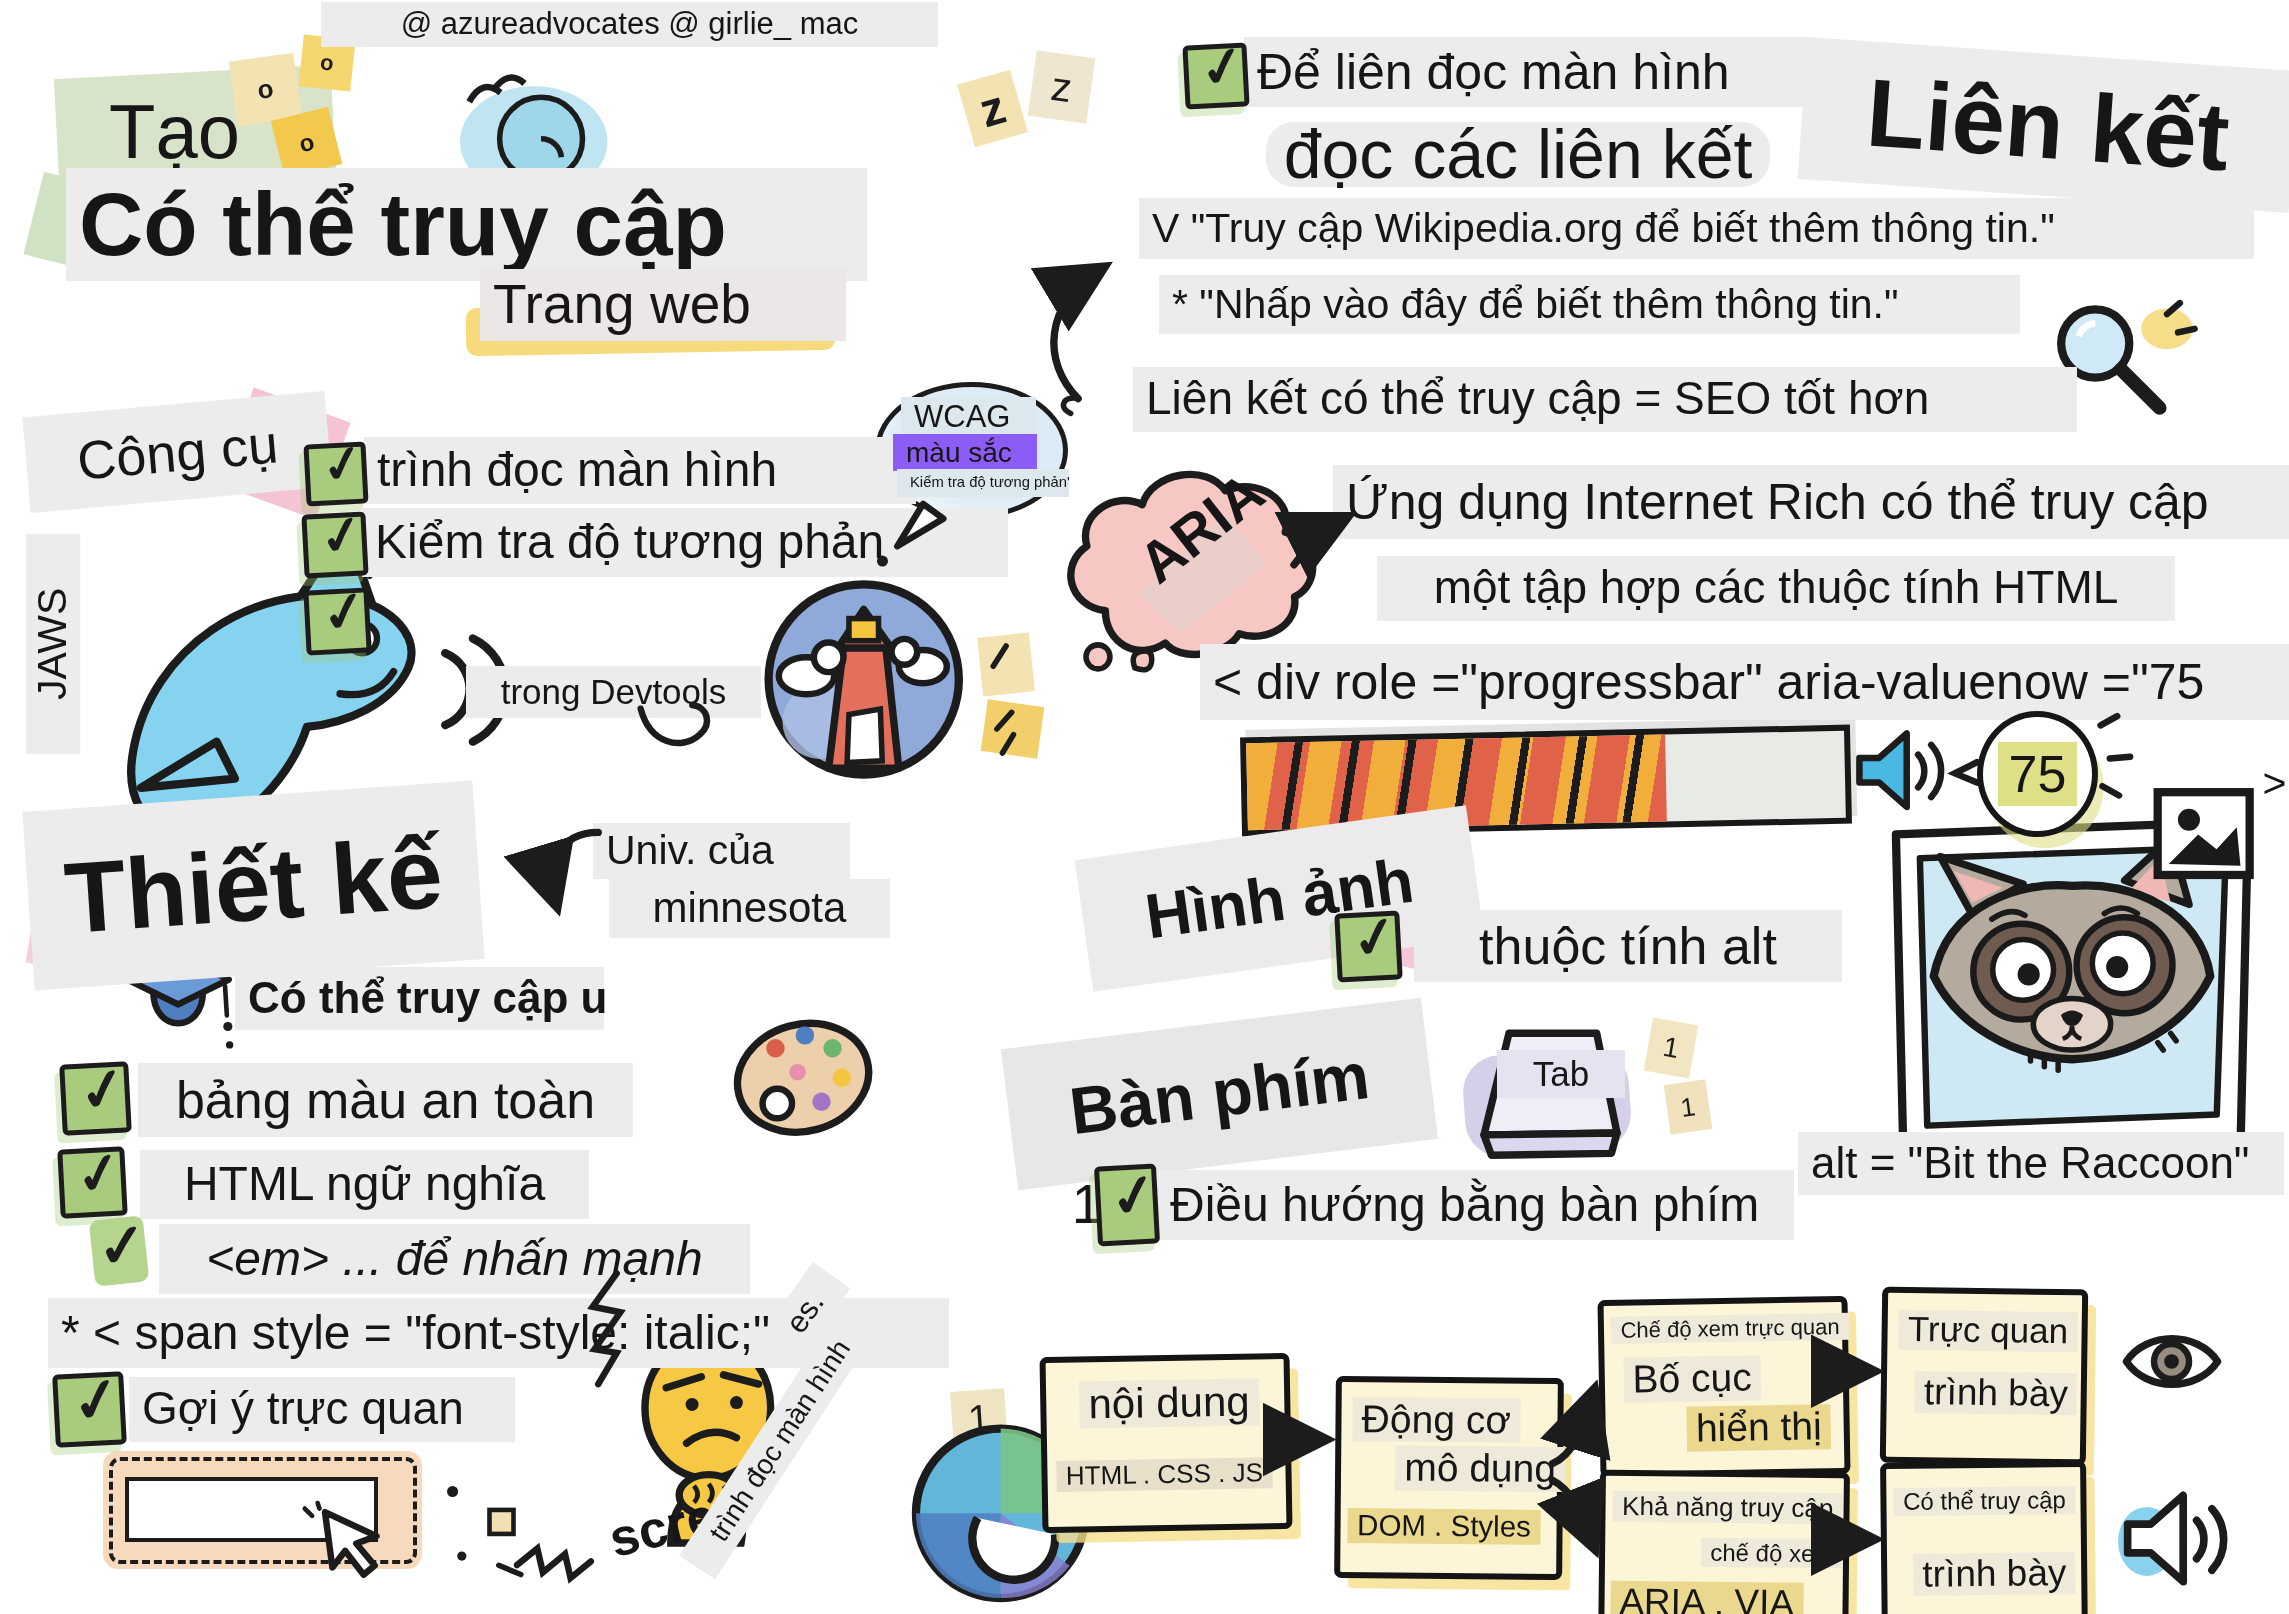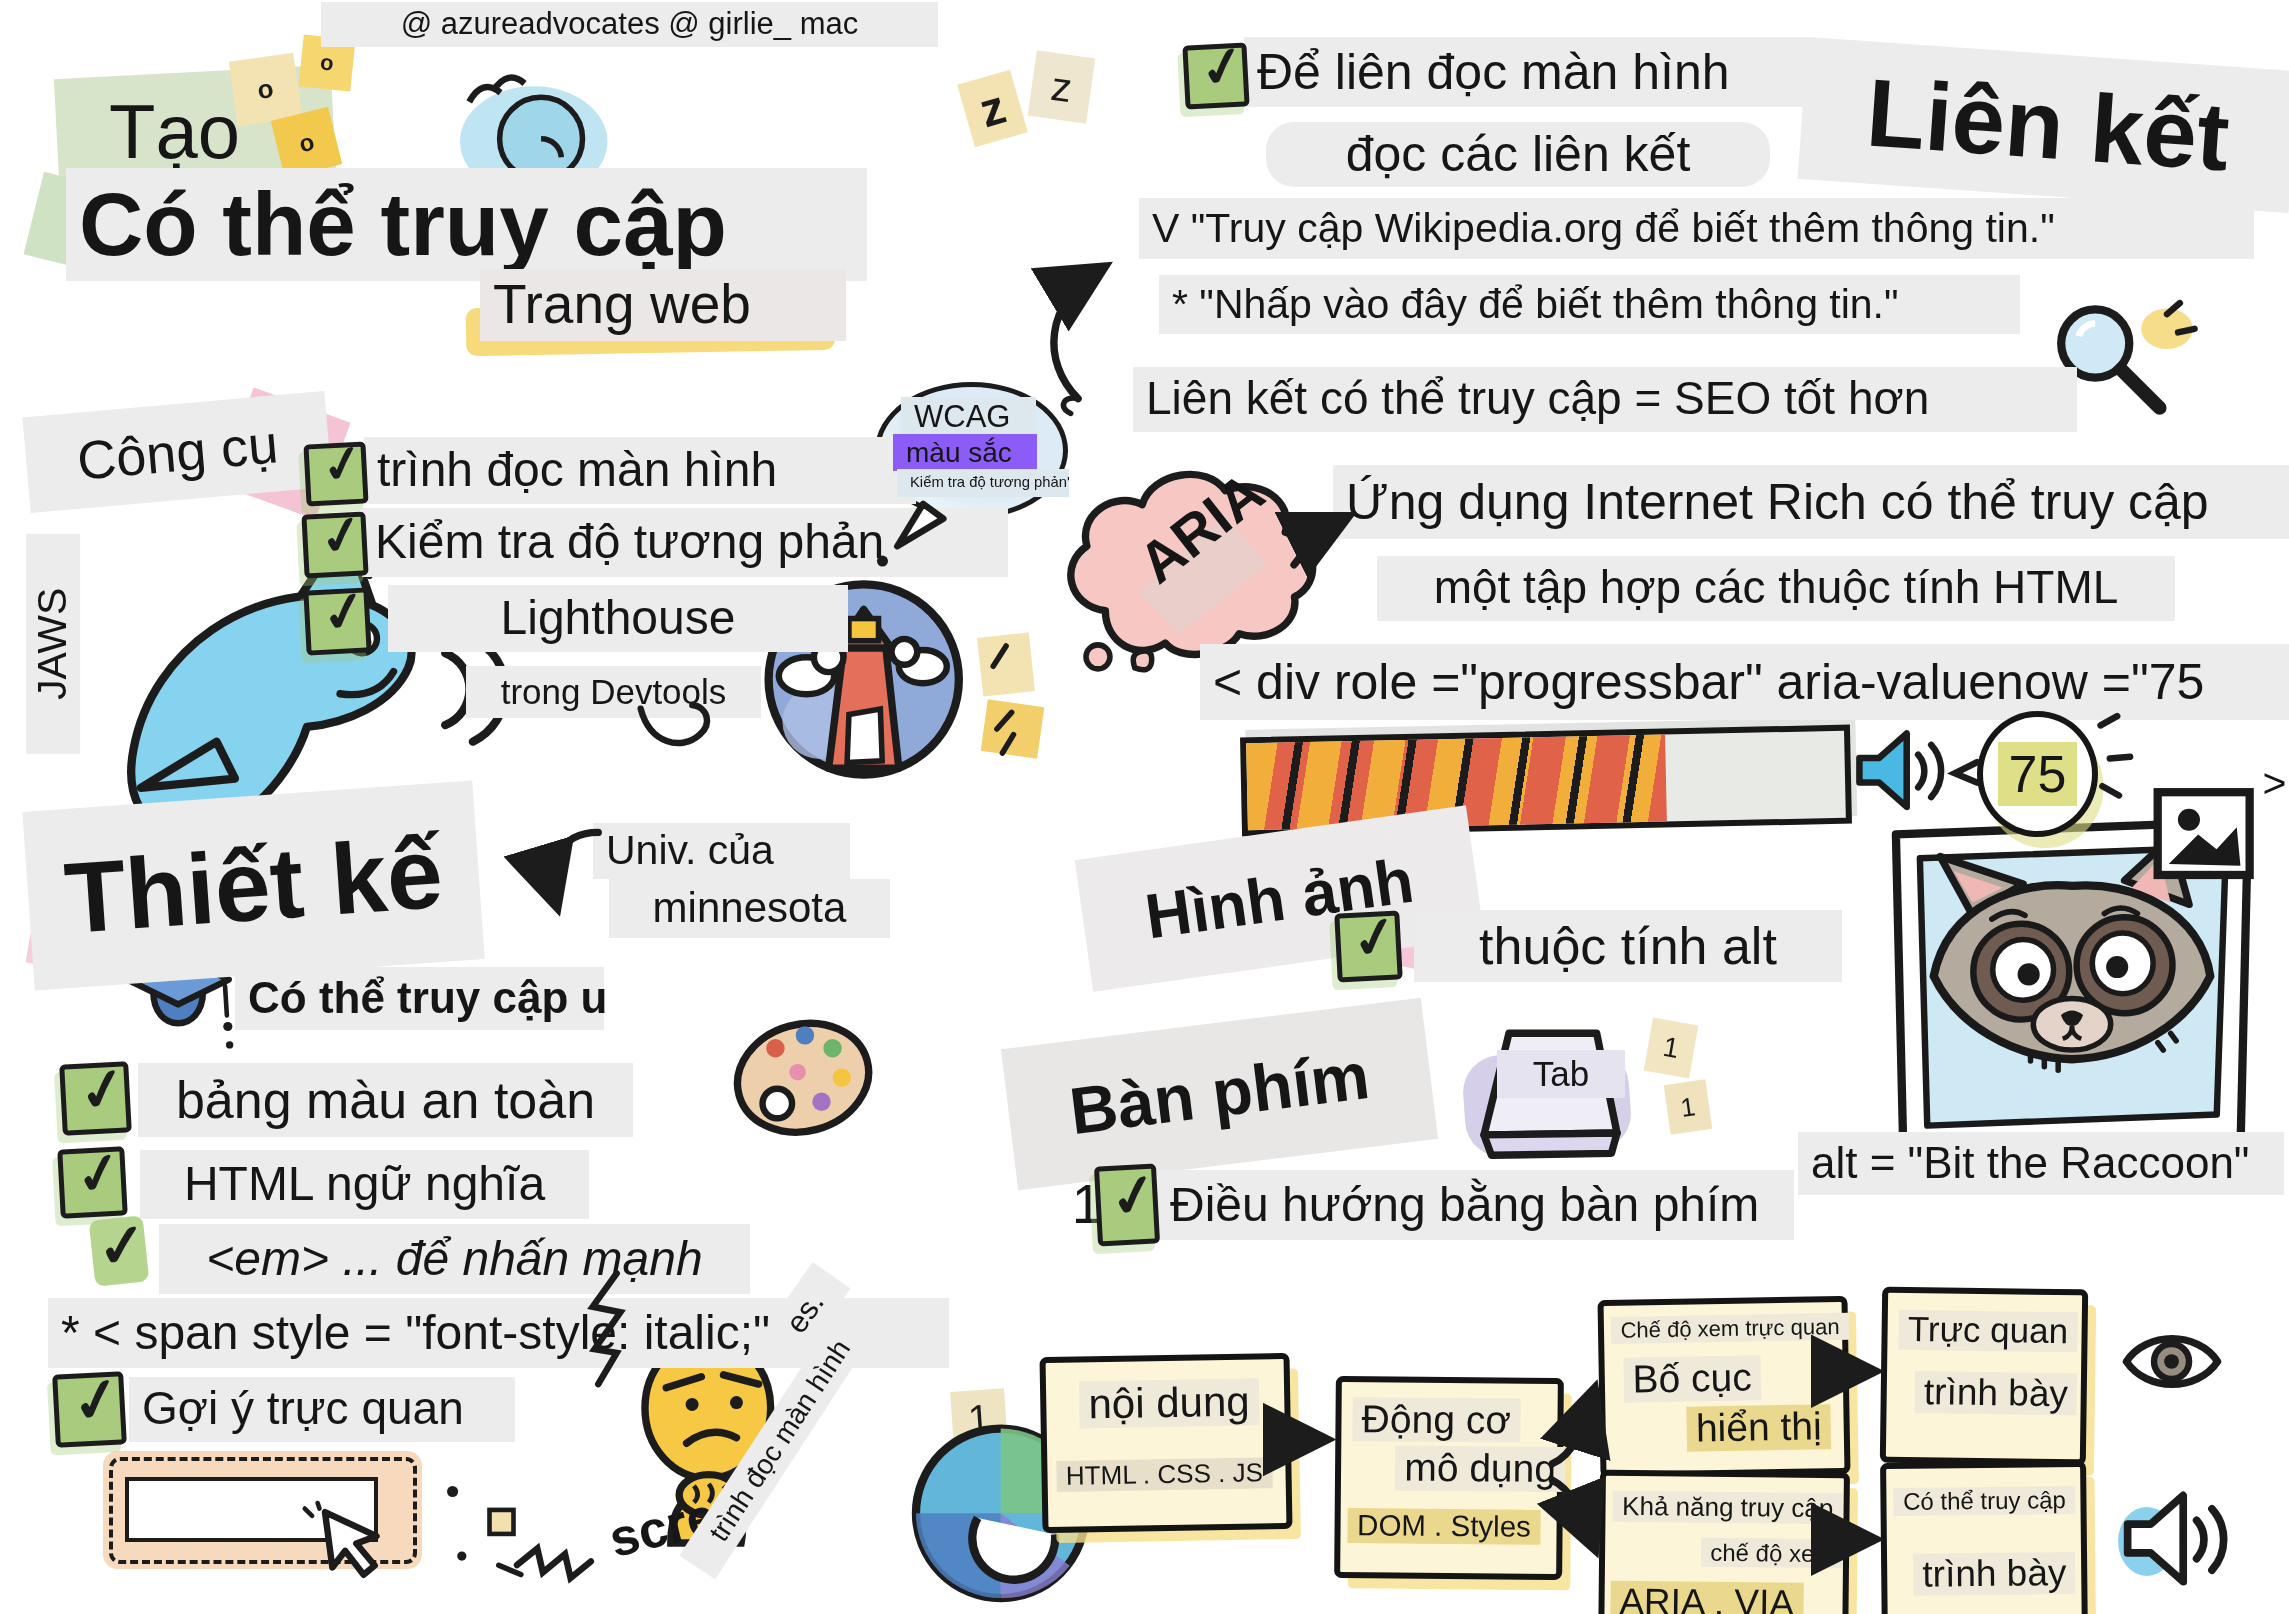--- a/index.html
+++ b/index.html
@@ -74,21 +74,21 @@
     <circle cx="118" cy="92" r="45" fill="#9fd6ea" stroke="#1c1c1c" stroke-width="6"></circle>
     <path d="M118 92 a22 22 0 0 1 22 20" fill="none" stroke="#1c1c1c" stroke-width="6"></path>
     <path d="M40 52 q14 -26 34 -10 M66 40 q16 -24 34 -8" fill="none" stroke="#1c1c1c" stroke-width="7"></path>
     <path d="M52 130 l-14 18 M96 144 l-4 16 M150 134 l10 16" stroke="#1c1c1c" stroke-width="7" fill="none"></path>
   </svg>
 
   <span class="c" style="left:1184px;top:44px;width:54px;height:54px;font-size:54px;">
       <i class="tick">✓</i>
     </span>
   <div class="lbl" style="left:1244px;top:37px;width:545px;height:66px;font-size:50px;">Để liên đọc màn hình</div>
-  <div class="lbl ctr" style="left:1266px;top:122px;width:478px;height:61px;font-size:50px;border-radius:28px;">đọc các liên kết</div>
+  <div class="lbl ctr" style="left:1266px;top:122px;width:478px;height:61px;font-size:68px;border-radius:28px;">đọc các liên kết</div>
   <div class="lbl b ctr" style="left:1802px;top:54px;width:466px;height:138px;font-size:96px;transform:rotate(4deg);">Liên kết</div>
   <div class="lbl" style="left:1139px;top:198px;width:1089px;height:57px;font-size:41px;">V "Truy cập Wikipedia.org để biết thêm thông tin."</div>
   <div class="lbl" style="left:1159px;top:275px;width:835px;height:55px;font-size:41px;">* "Nhấp vào đây để biết thêm thông tin."</div>
   <div class="lbl" style="left:1133px;top:367px;width:918px;height:61px;font-size:46px;">Liên kết có thể truy cập = SEO tốt hơn</div>
 
   <svg class="doodle" style="left:2038px;top:292px;" width="166" height="138" viewBox="0 0 180 150">
     <ellipse cx="140" cy="40" rx="28" ry="22" fill="#f6dd8a"></ellipse>
     <circle cx="62" cy="56" r="37" fill="#cfeaf6" stroke="#1c1c1c" stroke-width="9"></circle>
     <path d="M44 48 a20 20 0 0 1 18 -14" fill="none" stroke="#ffffff" stroke-width="7"></path>
     <line x1="90" y1="84" x2="132" y2="126" stroke="#1c1c1c" stroke-width="15" stroke-linecap="round"></line>
@@ -100,21 +100,20 @@
       <i class="tick">✓</i>
     </span>
   <div class="lbl" style="left:364px;top:437px;width:526px;height:63px;font-size:48px;">trình đọc màn hình</div>
   <span class="c" style="left:303px;top:513px;width:54px;height:54px;font-size:52px;">
       <i class="tick">✓</i>
     </span>
   <div class="lbl" style="left:362px;top:508px;width:620px;height:65px;font-size:48px;">Kiểm tra độ tương phản</div>
   <span class="c" style="left:305px;top:589px;width:55px;height:55px;font-size:54px;">
       <i class="tick">✓</i>
     </span>
-  <div class="lbl ctr" style="left:388px;top:585px;width:434px;height:63px;font-size:48px;">Lighthouse</div>
   <div class="lbl ctr" style="left:466px;top:666px;width:269px;height:48px;font-size:35px;">trong Devtools</div>
   <div class="lbl ctr" style="left:-57px;top:617px;width:194px;height:50px;font-size:41px;transform:rotate(-90deg);">JAWS</div>
 
   <svg class="doodle" style="left:69px;top:509px;" width="461" height="434" viewBox="0 0 500 470">
     <path d="M250 96 L300 20 L332 112 Z" fill="#86d3ef" stroke="#1c1c1c" stroke-width="9" stroke-linejoin="round"></path>
     <path d="M70 260 C90 150 200 80 300 96 C352 104 382 140 368 172 C350 212 300 232 258 236 C238 300 170 362 120 352 C80 344 60 312 70 260 Z" fill="#86d3ef" stroke="#1c1c1c" stroke-width="9" stroke-linejoin="round"></path>
     <path d="M160 252 L78 302 L180 292 Z" fill="#86d3ef" stroke="#1c1c1c" stroke-width="9" stroke-linejoin="round"></path>
     <path d="M120 352 L80 432 L172 392 Z" fill="#86d3ef" stroke="#1c1c1c" stroke-width="9" stroke-linejoin="round"></path>
     <circle cx="318" cy="140" r="16" fill="#ffffff" stroke="#1c1c1c" stroke-width="7"></circle>
     <circle cx="322" cy="144" r="6" fill="#1c1c1c"></circle>

